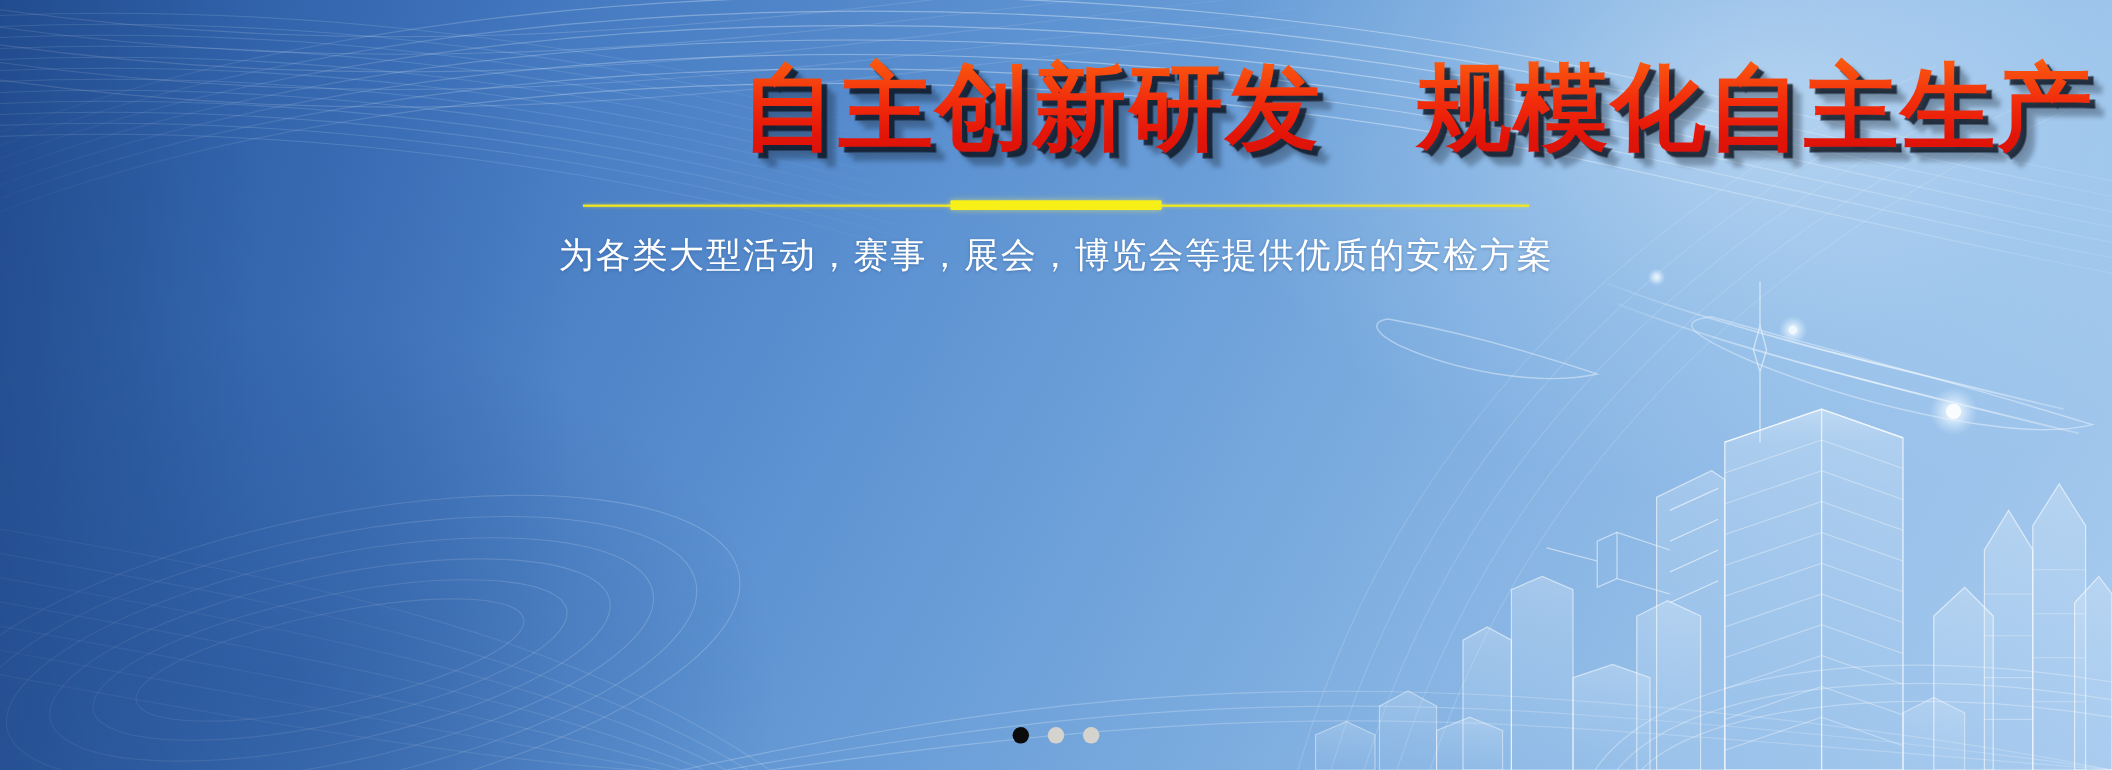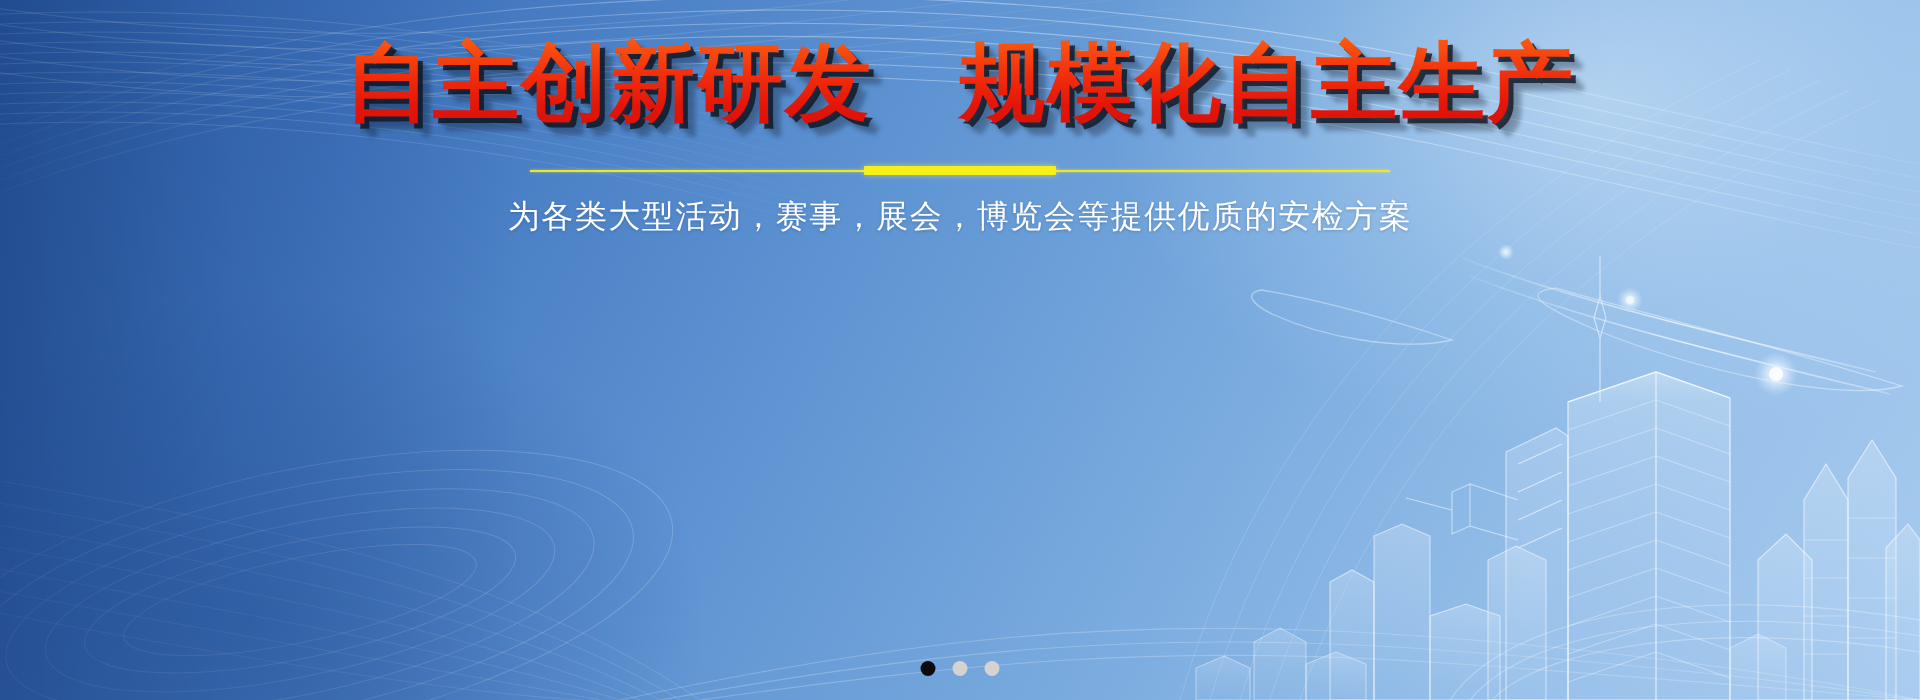--- a/index.html
+++ b/index.html
@@ -49,35 +49,36 @@
 
   
   .content {
     position: absolute;
     left: 0; right: 0; top: 0;
     z-index: 6;
     text-align: center;
   }
 
   .headline {
-    margin: 0;
+    margin: 16px;
     padding-top: 36px;
     font-size: 86px;
     font-weight: 700;
     letter-spacing: 2px;
     line-height: 1.08;
     background: linear-gradient(180deg, #ff7a18 0%, #fb5c10 28%, #f22e0c 58%, #e41508 82%, #d8120a 100%);
     -webkit-background-clip: text;
     background-clip: text;
     color: transparent;
     -webkit-text-fill-color: transparent;
     filter:
       drop-shadow(5px 5px 0px rgba(12,18,30,0.78))
       drop-shadow(8px 8px 2px rgba(10,16,28,0.35));
     white-space: nowrap;
+    text-align: right;
   }
   .headline .gap { display: inline-block; width: 34px; }
 
   .divider {
     position: relative;
     margin: 36px auto 0;
     width: 860px;
     height: 12px;
   }
   .divider .line-thin {

